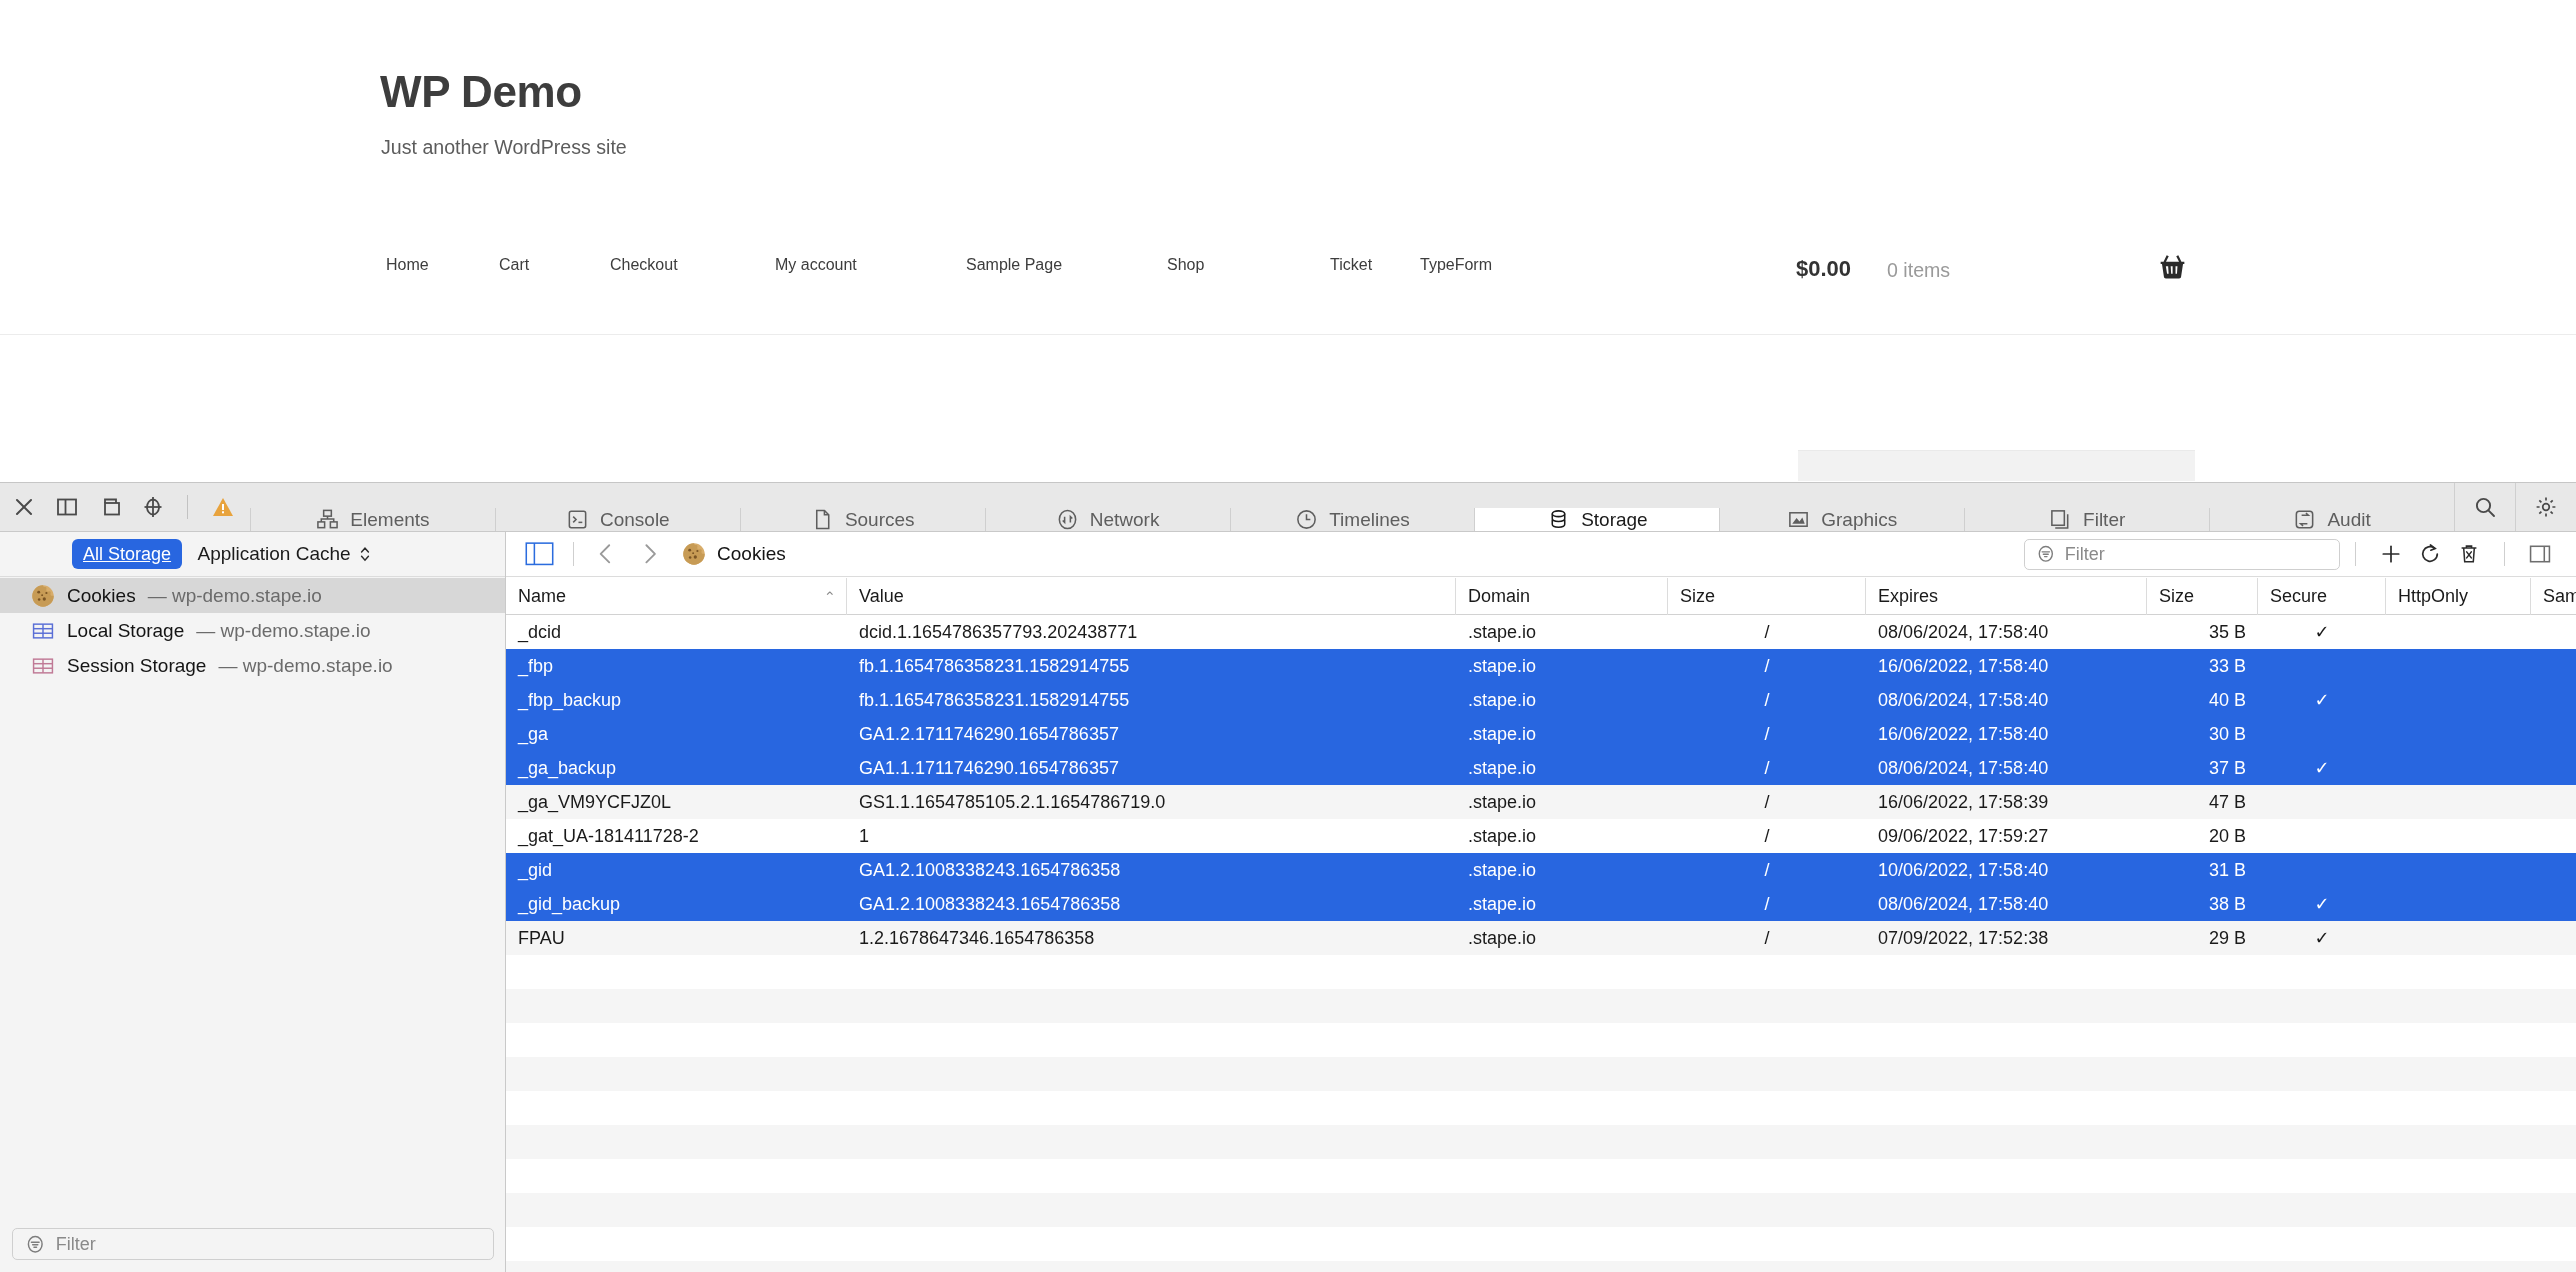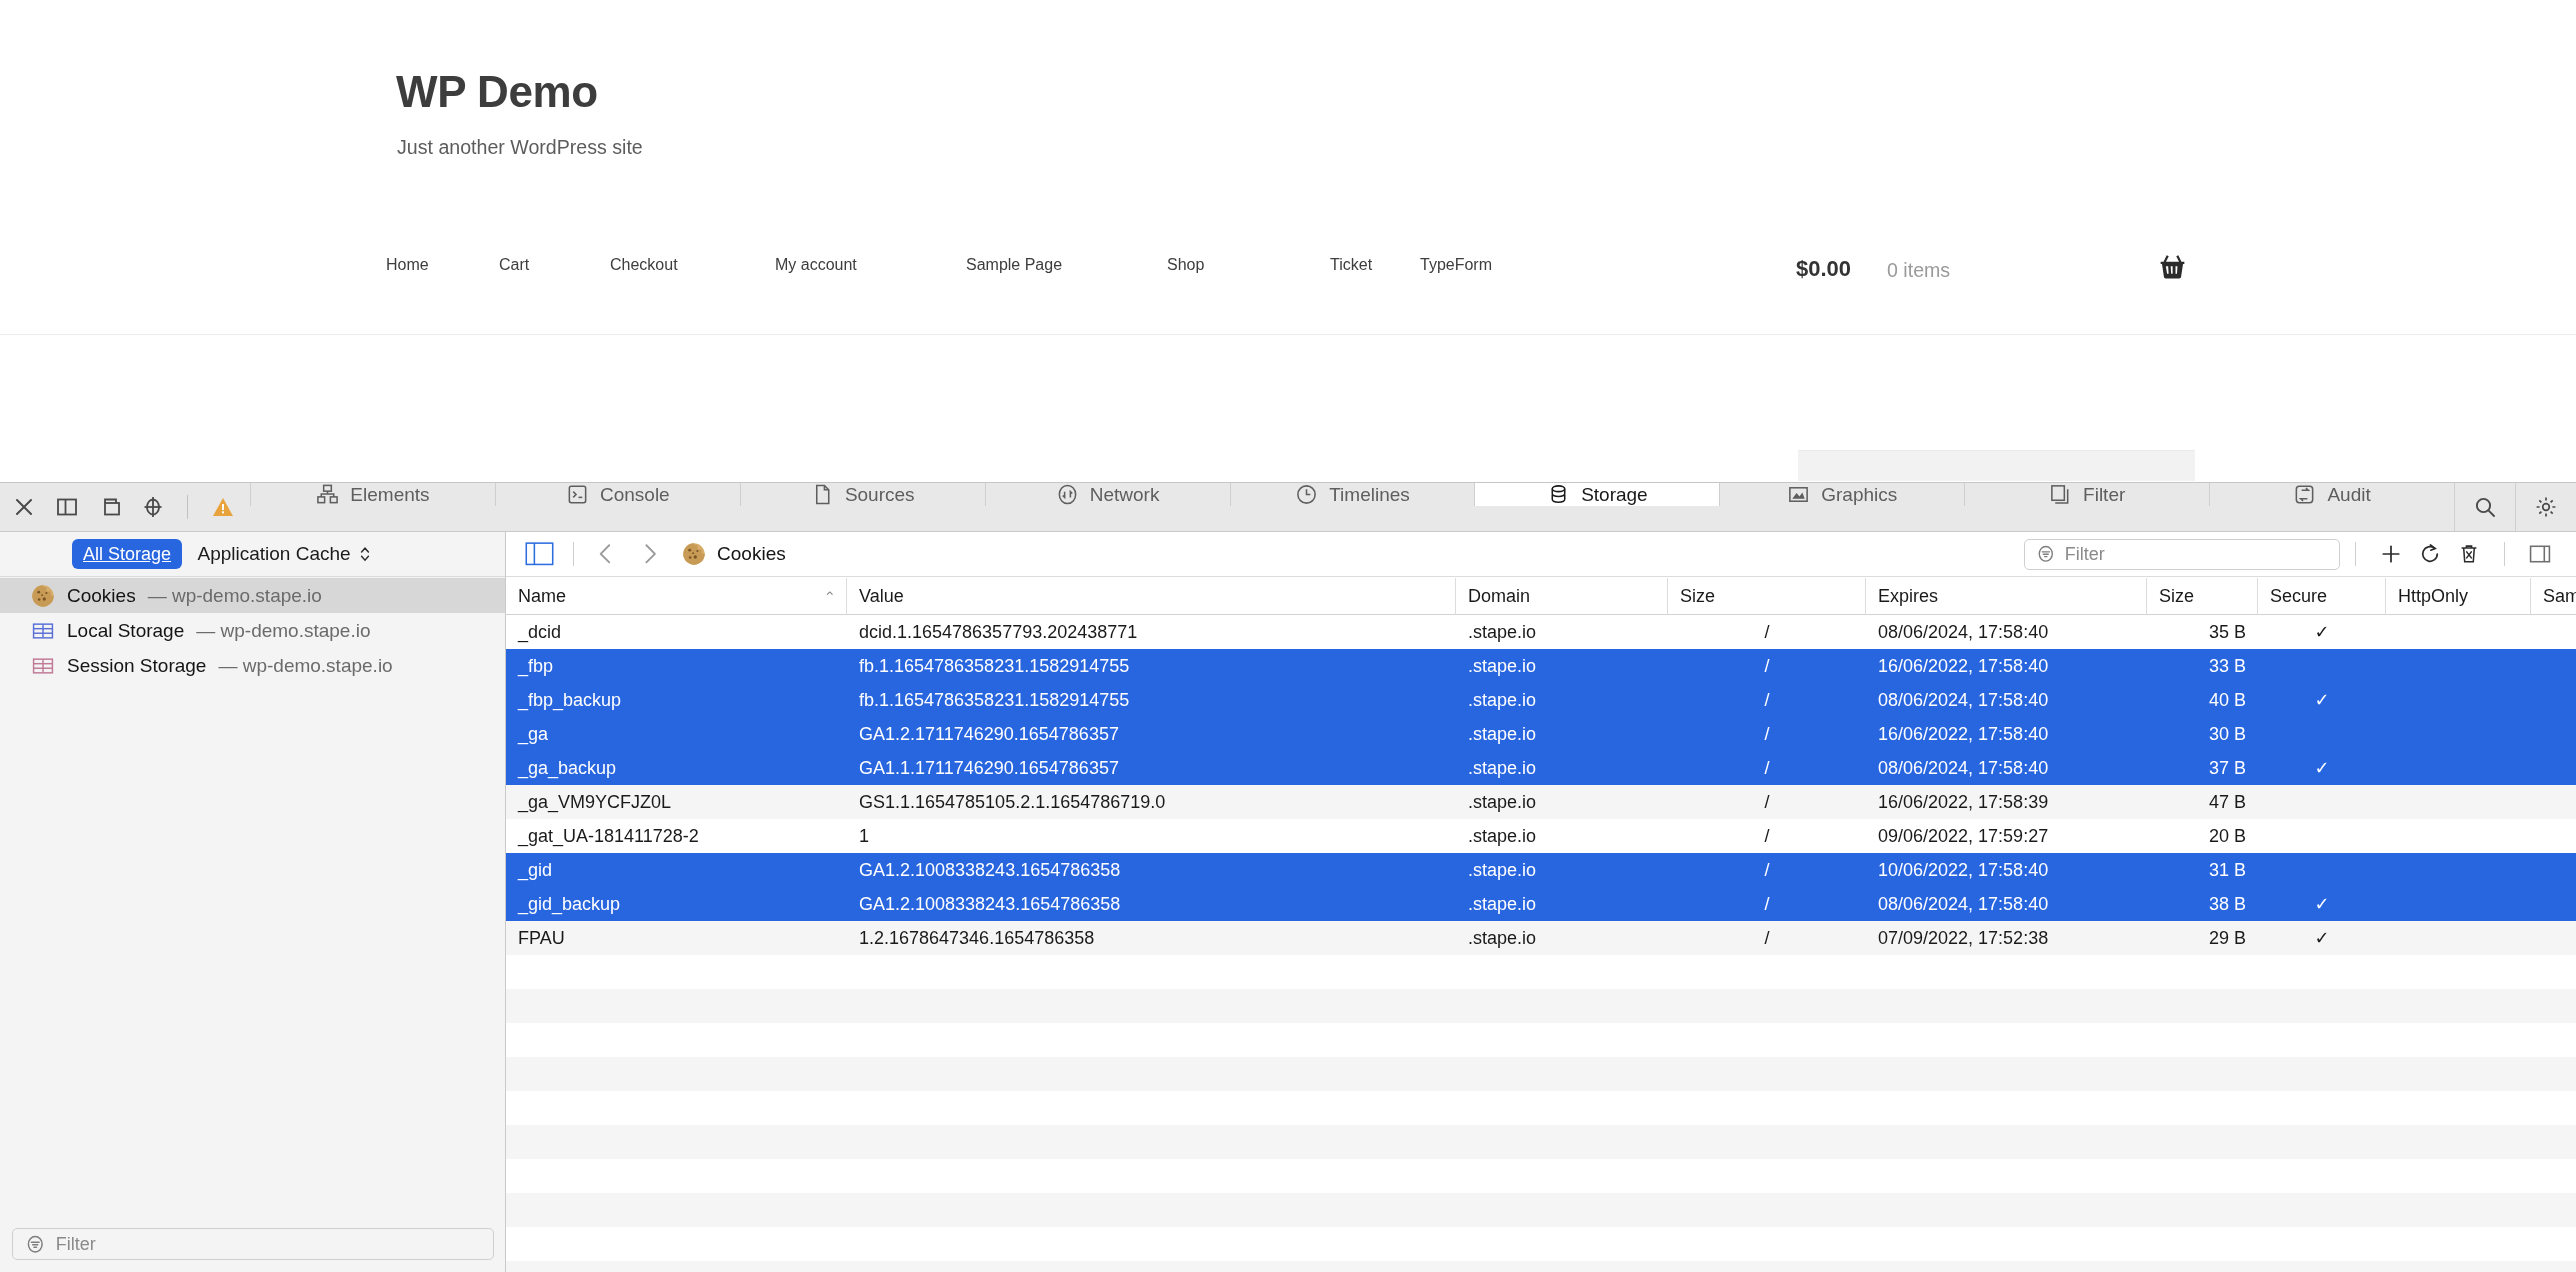--- a/index.html
+++ b/index.html
@@ -6,21 +6,21 @@
   html, body {
     width: 2576px; height: 1273px;
     background: #fff;
     font-family: "Liberation Sans", sans-serif;
     overflow: hidden;
   }
 
   
   #webpage { position: absolute; left:0; top:0; width:2576px; height:482px; background:#fff; }
 
-  .site-head { position:absolute; left:16px; top:0; width:2150px; height:334px; }
+  .site-head { position:absolute; left:0; top:0; width:2150px; height:334px; }
   .site-title {
     position:absolute; left:380px; top:67px;
     font-size:44px; font-weight:bold; color:#3d3d3d; letter-spacing:-0.4px;
   }
   .site-desc {
     position:absolute; left:381px; top:136px;
     font-size:19.6px; color:#5c5c5c; font-weight:400;
   }
 
   .search-box {
@@ -61,21 +61,21 @@
 
   
   .tabbar {
     position:relative; height:49px; width:2576px;
     background:#e8e8e8; border-bottom:0.9px solid #c9c9c9;
     display:flex; align-items:stretch;
   }
   .tb-left { display:flex; align-items:center; width:250px; flex:none; padding-left:12px; gap:19px; }
   .tb-left .ico { width:24px; height:24px; cursor:pointer; }
   .tb-sep { width:0.9px; height:24px; background:#c2c2c2; margin:0 3.4px; }
-  .tabs { display:flex; flex:1; align-items:flex-start; }
+  .tabs { display:flex; flex:1; align-items:flex-end; }
   .tab {
     flex:1 1 0; display:flex; align-items:center; justify-content:center; gap:11px;
     border-left:0.9px solid #cfcfcf; color:#5e5e5e; cursor:pointer; white-space:nowrap;
     font-size:19px;
   }
   .tab .ico { width:23px; height:23px; flex:none; }
   .tab.active { background:#fff; color:#1a1a1a; border-left:0.9px solid #cfcfcf; }
   .tb-right { display:flex; align-items:center; flex:none; gap:0; }
   .tb-right .btn {
     width:61px; display:flex; align-items:center; justify-content:center;

